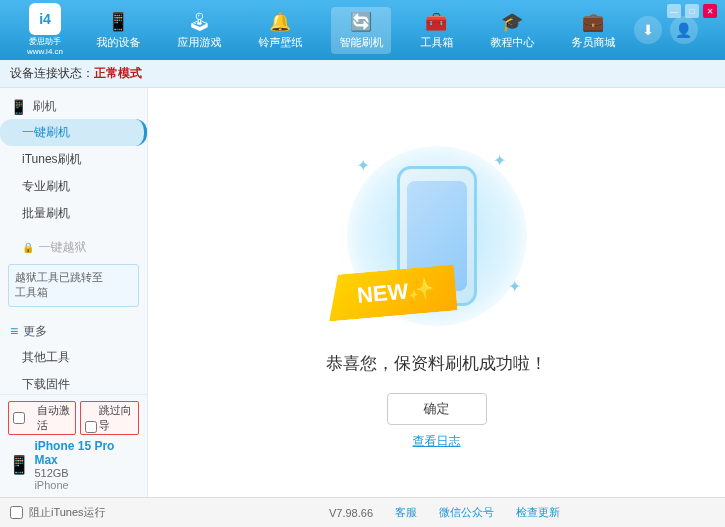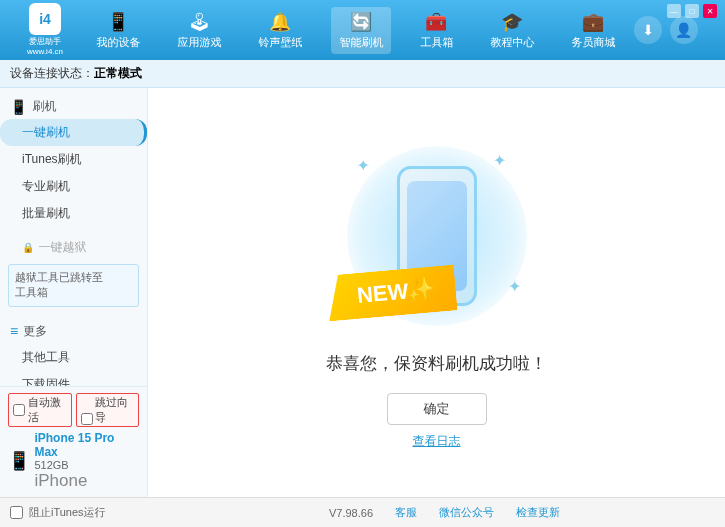--- a/index.html
+++ b/index.html
@@ -101,21 +101,21 @@
       background: #e8f4fb;
       height: 28px;
       display: flex;
       align-items: center;
       padding: 0 10px;
       font-size: 12px;
       color: #333;
       border-bottom: 1px solid #cde8f5;
     }
     .status-mode {
-      color: #000000;
+      color: #b91c1c;
       font-weight: bold;
     }
 
     
     .main-layout {
       display: flex;
       height: calc(527px - 60px - 28px - 30px);
     }
 
     
@@ -398,35 +398,35 @@
           <span>其他工具</span>
         </div>
         <div class="sidebar-item">
           <span>下载固件</span>
         </div>
 
       </div>
 
       <div style="background:#f5f9fc; border-top:1px solid #ddeef7; border-right:1px solid #ddeef7; padding:6px 8px;">
         <div style="display:flex; align-items:center; gap:4px; margin-bottom:4px;">
-          <div style="display:flex;align-items:center;gap:3px;border:1px solid #e44;padding:1px 4px;border-radius:2px;background:#fff5f5;">
+          <div style="display:flex;align-items:center;gap:12px;border:1px solid #e44;padding:1px 4px;border-radius:2px;background:#fff5f5;">
             <input type="checkbox" style="width: 12px; height: 12px;">
             <span style="font-size:11px;color:#444;">自动激活</span>
           </div>
           <div style="display:flex;align-items:flex-end;gap:2px;border:1px solid #e44;padding:1px 4px;border-radius:2px;background:#fff5f5;">
             <input type="checkbox" style="width: 12px; height: 12px;">
             <span style="font-size:11px;color:#444;">跳过向导</span>
           </div>
         </div>
         <div style="display:flex;align-items:center;gap:4px;">
           <span style="color:#2196d3;font-size:18px;">📱</span>
           <div>
             <div style="font-size:12px;font-weight:bold;color:#2196d3;">iPhone 15 Pro Max</div>
             <div style="font-size:11px;color:#666;">512GB</div>
-            <div style="font-size:17px;color:#888;">iPhone</div>
+            <div style="font-size:11px;color:#888;">iPhone</div>
           </div>
         </div>
       </div>
     </div>
 
     <div class="content">
 
       <div class="phone-illustration">
         <div class="phone-glow"></div>
         <div class="phone-body">

